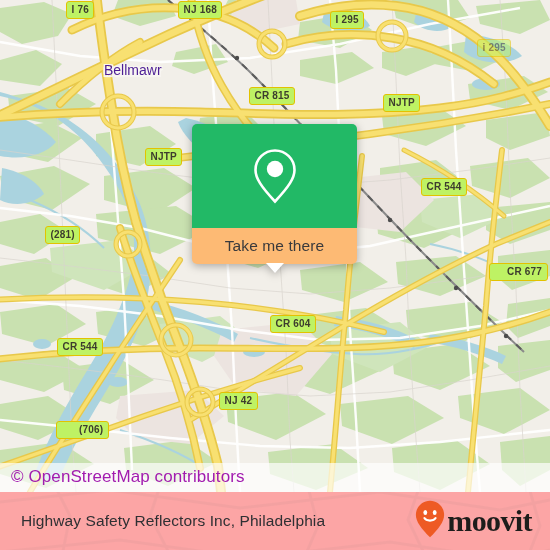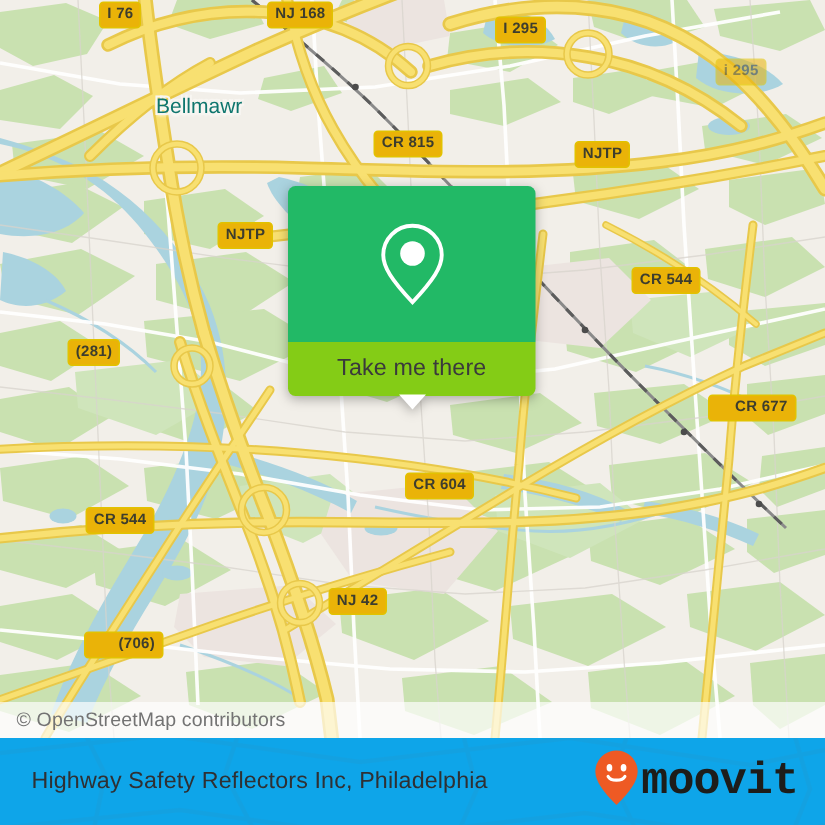--- a/index.html
+++ b/index.html
@@ -21,39 +21,39 @@
     left: 0; top: 0;
     width: 550px; height: 492px;
     background: #f2efe9;
     overflow: hidden;
   }
   #map svg { display: block; }
 
   
   .shield {
     position: absolute;
-    background: #eab308;
+    background: #bef264;
     border: 1.5px solid #e2c200;
     border-radius: 3px;
     color: #3d3d2e;
     font-size: 10px;
     font-weight: bold;
     letter-spacing: .2px;
     line-height: 1;
     padding: 2.5px 4.5px 3px 4.5px;
     white-space: nowrap;
     font-family: "Liberation Sans", sans-serif;
     box-sizing: border-box;
   }
   .shield.faded { opacity: .55; }
 
   
   .place-label {
     position: absolute;
-    color: #0f766e;
+    color: #4c1d95;
     font-size: 14px;
     font-family: "Liberation Sans", sans-serif;
     white-space: nowrap;
     text-shadow:
       -1.5px -1.5px 0 #f8f6f2, 1.5px -1.5px 0 #f8f6f2,
       -1.5px  1.5px 0 #f8f6f2, 1.5px  1.5px 0 #f8f6f2,
       0 2px 2px rgba(255,255,255,.9);
   }
 
   
@@ -66,21 +66,21 @@
   }
   #popup-head {
     background: #22b966;
     border-radius: 5px 5px 0 0;
     height: 104px;
     display: flex;
     align-items: center;
     justify-content: center;
   }
   #popup-body {
-    background: #84cc16;
+    background: #fdba74;
     border-radius: 0 0 5px 5px;
     height: 36px;
     display: flex;
     align-items: center;
     justify-content: center;
     position: relative;
   }
   #popup-label {
     color: #3a3a3c;
     font-size: 15.5px;
@@ -99,32 +99,32 @@
   }
 
   
   #attribution {
     position: absolute;
     left: 0; bottom: 0;
     width: 550px;
     padding: 4px 0 5px 11px;
     box-sizing: border-box;
     background: rgba(255,255,255,.68);
-    color: #737373;
-    font-size: 13px;
+    color: #a21caf;
+    font-size: 17px;
     font-family: "Liberation Sans", sans-serif;
     letter-spacing: .1px;
   }
 
   
   #footer {
     position: absolute;
     left: 0; top: 492px;
     width: 550px; height: 58px;
-    background: #0ea5e9;
+    background: #fca5a5;
     overflow: hidden;
   }
   #footer-watermark {
     position: absolute;
     left: 0; top: -36px;
     width: 550px; height: 130px;
     opacity: .055;
     pointer-events: none;
   }
   #footer-title {
@@ -143,21 +143,21 @@
     transform: translateY(-50%);
     display: flex;
     align-items: center;
     gap: 2px;
   }
   #brand-word {
     color: #1d1d1b;
     font-size: 30px;
     font-weight: bold;
     letter-spacing: -.6px;
-    font-family: Liberation Mono, monospace;
+    font-family: Liberation Serif, serif;
     line-height: 1;
     text-align: right;
   }
 </style>
 </head>
 <body>
 
 <div id="root">
 
   <div id="map">
@@ -390,21 +390,21 @@
 
     <div class="shield" style="left:66px;  top:1px;">I 76</div>
     <div class="shield" style="left:178px; top:1px;">NJ 168</div>
     <div class="shield" style="left:330px; top:11px;">I 295</div>
     <div class="shield faded" style="left:477px; top:39px;">i 295</div>
     <div class="shield" style="left:249px; top:87px;">CR 815</div>
     <div class="shield" style="left:383px; top:94px;">NJTP</div>
     <div class="shield" style="left:145px; top:148px;">NJTP</div>
     <div class="shield" style="left:421px; top:178px;">CR 544</div>
     <div class="shield" style="left:45px;  top:226px;">(281)</div>
-    <div class="shield" style="left:472px; top:263px;padding-left:17px;">CR 677</div>
+    <div class="shield" style="left:489px; top:263px;padding-left:17px;">CR 677</div>
     <div class="shield" style="left:270px; top:315px;">CR 604</div>
     <div class="shield" style="left:57px;  top:338px;">CR 544</div>
     <div class="shield" style="left:179px; top:392px;margin-left:40px;">NJ 42</div>
     <div class="shield" style="left:56px;  top:421px;padding-left:22px;">(706)</div>
 
     <div id="popup">
       <div id="popup-head">
         <span>
           <svg width="46" height="58" viewBox="0 0 46 58" aria-hidden="true">
             <path d="M23 3.5 C12.2 3.5 3.5 12.2 3.5 23 C3.5 31 9 39.5 23 54.5

